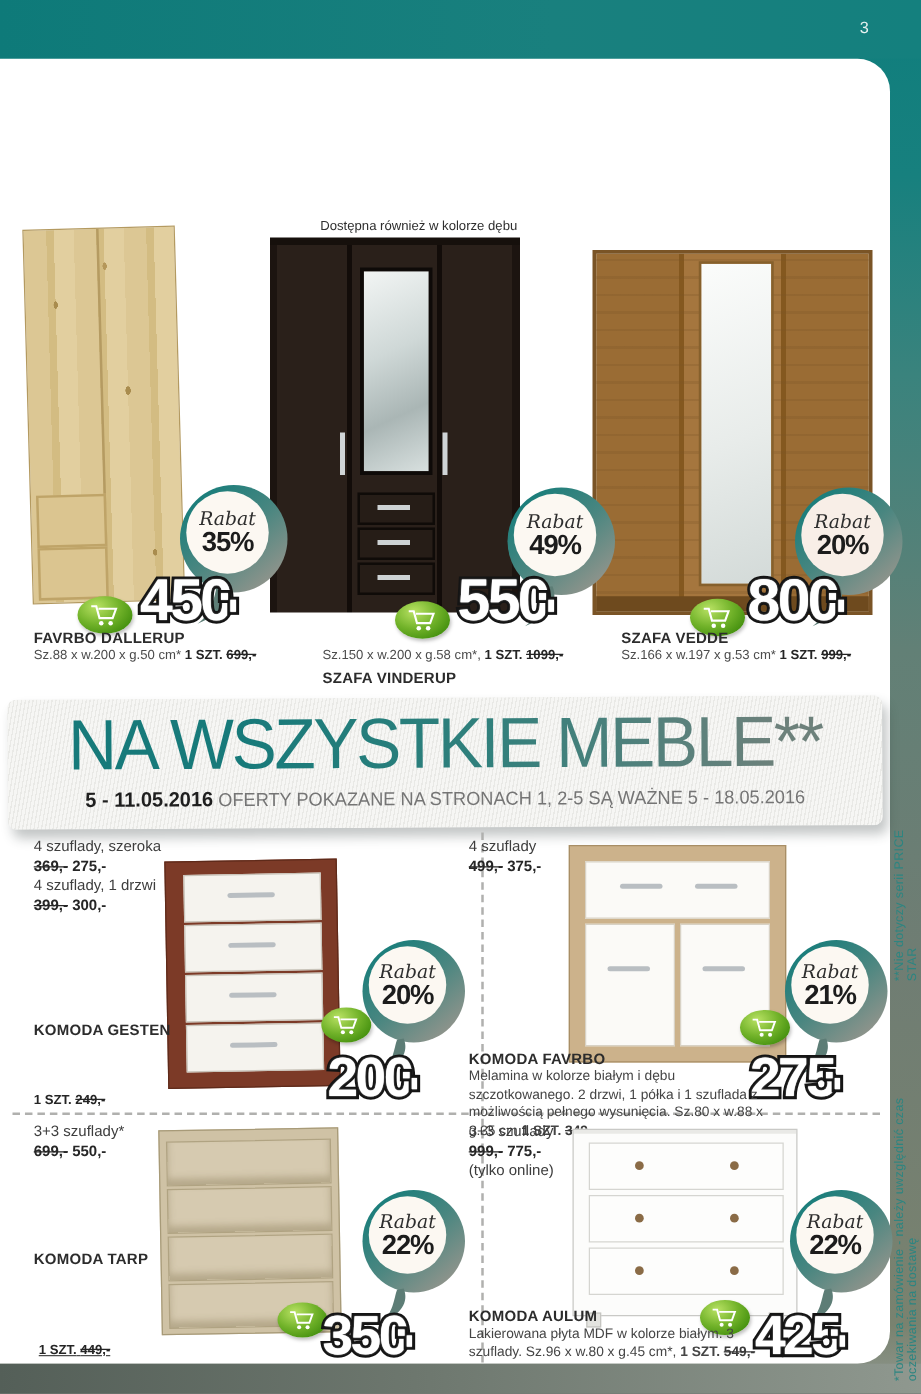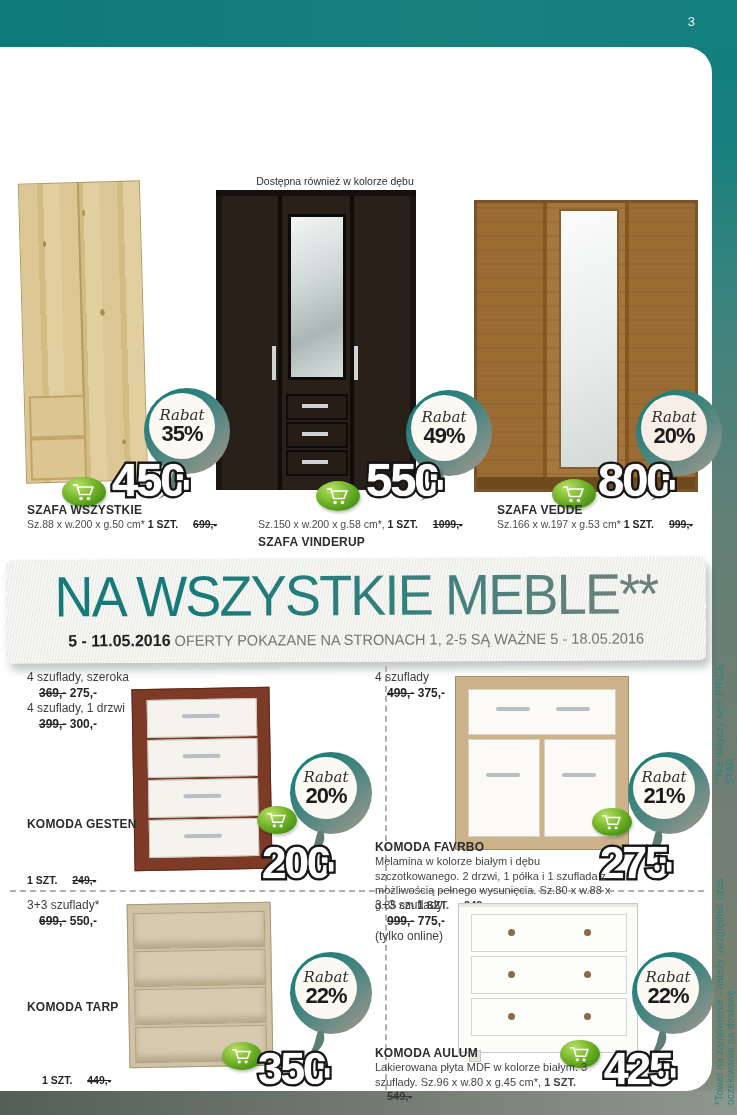--- a/index.html
+++ b/index.html
@@ -32,21 +32,21 @@
     font-size:57px;font-weight:400;letter-spacing:-2px;transform:scaleX(.95);
     background:linear-gradient(90deg,#177a7a 25%,#31807c 55%,#6d817b 90%);
     -webkit-background-clip:text;background-clip:text;color:transparent;}
   .dateline{position:absolute;left:0;top:72px;width:100%;text-align:center;font-size:15px;color:#757575;transform:scaleX(.97);}
   .dateline b{color:#1f1f1f;font-size:16.5px;}
   .oaknote{position:absolute;left:230px;top:175px;width:210px;text-align:center;font-size:10.5px;color:#2e2e2e;}
   
   .pname{position:absolute;font-size:12px;font-weight:bold;color:#2c2c2c;letter-spacing:.2px;}
   .pdet{position:absolute;font-size:10.5px;color:#4c4c4c;}
   .pdet b{color:#252525;}
-  .strike{text-decoration:line-through;font-weight:bold;color:#3a3a3a;margin-left:12px;}
+  .strike{text-decoration:line-through;font-weight:bold;color:#3a3a3a;}
   .desc{position:absolute;font-size:11px;line-height:14.5px;color:#454545;}
   .variant{position:absolute;font-size:12px;line-height:15.5px;color:#3d3d3d;}
   .variant b{color:#262626;}
   
   .price{position:absolute;font-size:47px;font-weight:900;letter-spacing:-2px;color:#fff;
     -webkit-text-stroke:5px #141414;paint-order:stroke fill;white-space:nowrap;
     text-shadow:0 0 1px #fff;}
   .pmk{display:inline-block;transform:rotate(90deg) translate(-4px,2px);font-size:.8em;letter-spacing:-4px;}
   
   .bubble{position:absolute;width:76px;height:76px;border-radius:50%;padding:5px;
@@ -201,21 +201,21 @@
 
   <div class="cart" style="left:552px;top:479px;">
     <svg width="26" height="20" viewBox="0 0 26 20">
         <path d="M2 3 h4 l2.6 9.5 h10.5 l2.7-7.5 h-14" stroke="#fff" fill="none" stroke-width="1.7"></path>
         <circle cx="10" cy="16.5" r="1.8" fill="#fff"></circle>
         <circle cx="17.5" cy="16.5" r="1.8" fill="#fff"></circle>
       </svg>
   </div>
   <div class="price" style="left:598px;top:452px;"><span>800</span><span class="pmk">.-</span></div>
 
-  <div class="pname" style="left:27px;top:503px;">SZAFA WSZYSTKIE</div>
+  <div class="pname" style="left:27px;top:503px;">FAVRBO DALLERUP</div>
   <div class="pdet" style="left:27px;top:518px;">
     <span>Sz.88 x w.200 x g.50 cm*</span> <b>1 SZT.</b> <b class="strike">699,-</b>
   </div>
   <div class="pname" style="left:258px;top:503px;margin-top:32px;">SZAFA VINDERUP</div>
   <div class="pdet" style="left:258px;top:518px;">
     <span>Sz.150 x w.200 x g.58 cm*,</span> <b>1 SZT.</b> <b class="strike">1099,-</b>
   </div>
   <div class="pname" style="left:497px;top:503px;">SZAFA VEDDE</div>
   <div class="pdet" style="left:497px;top:518px;">
     <span>Sz.166 x w.197 x g.53 cm*</span> <b>1 SZT.</b> <b class="strike">999,-</b>
@@ -329,21 +329,21 @@
   </div>
   <div class="cart" style="left:222px;top:1042px;width:40px;height:28px;">
     <svg width="24" height="18" viewBox="0 0 26 20">
         <path d="M2 3 h4 l2.6 9.5 h10.5 l2.7-7.5 h-14" stroke="#fff" fill="none" stroke-width="1.7"></path>
         <circle cx="10" cy="16.5" r="1.8" fill="#fff"></circle>
         <circle cx="17.5" cy="16.5" r="1.8" fill="#fff"></circle>
       </svg>
   </div>
   <div class="price" style="left:258px;top:1044px;font-size:44px;"><span>350</span><span class="pmk">.-</span></div>
   <div class="pname" style="left:27px;top:1000px;">KOMODA TARP</div>
-  <div class="pdet" style="left:42px;top:1074px;">
+  <div class="pdet" style="left:31px;top:1074px;text-decoration:underline;">
     <b>1 SZT.</b> <b class="strike">449,-</b>
   </div>
 
   <div class="variant" style="left:375px;top:898px;width:140px;">
     <span>3+3 szuflady</span><br>
     <b class="strike">999,-</b> <b>775,-</b><br>
     <span>(tylko online)</span>
   </div>
   <div class="k-aulum">
     <div class="kd" style="top:10px;">

